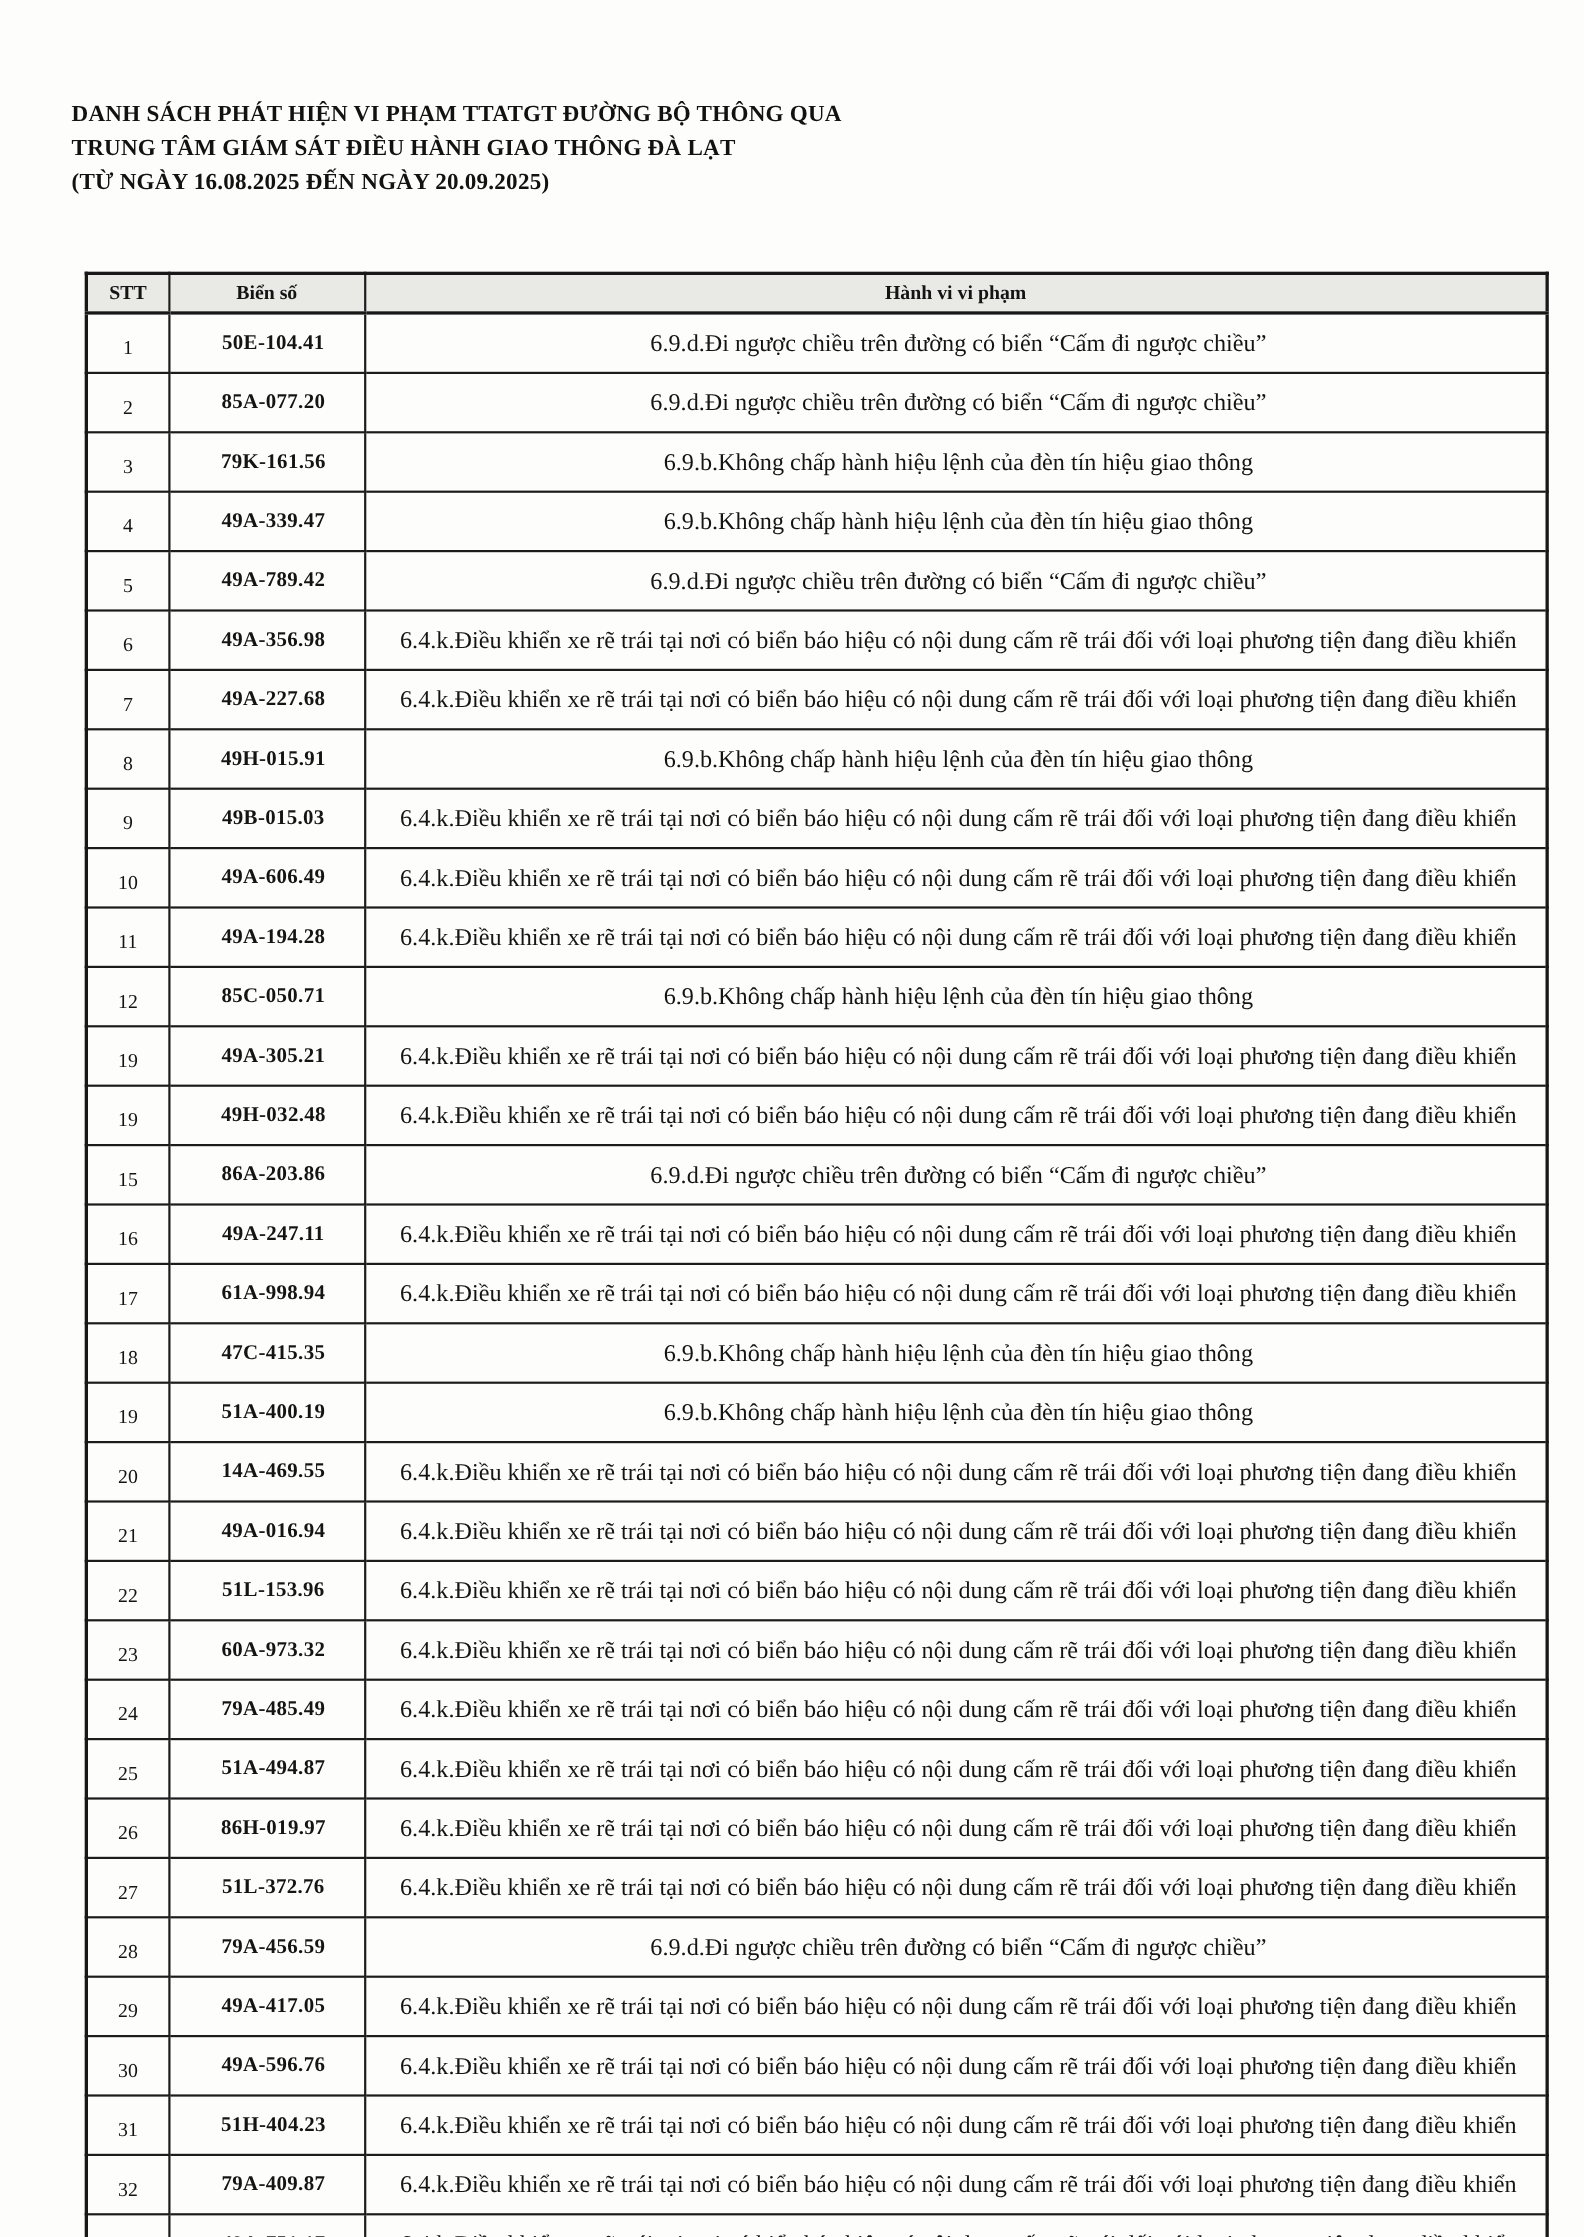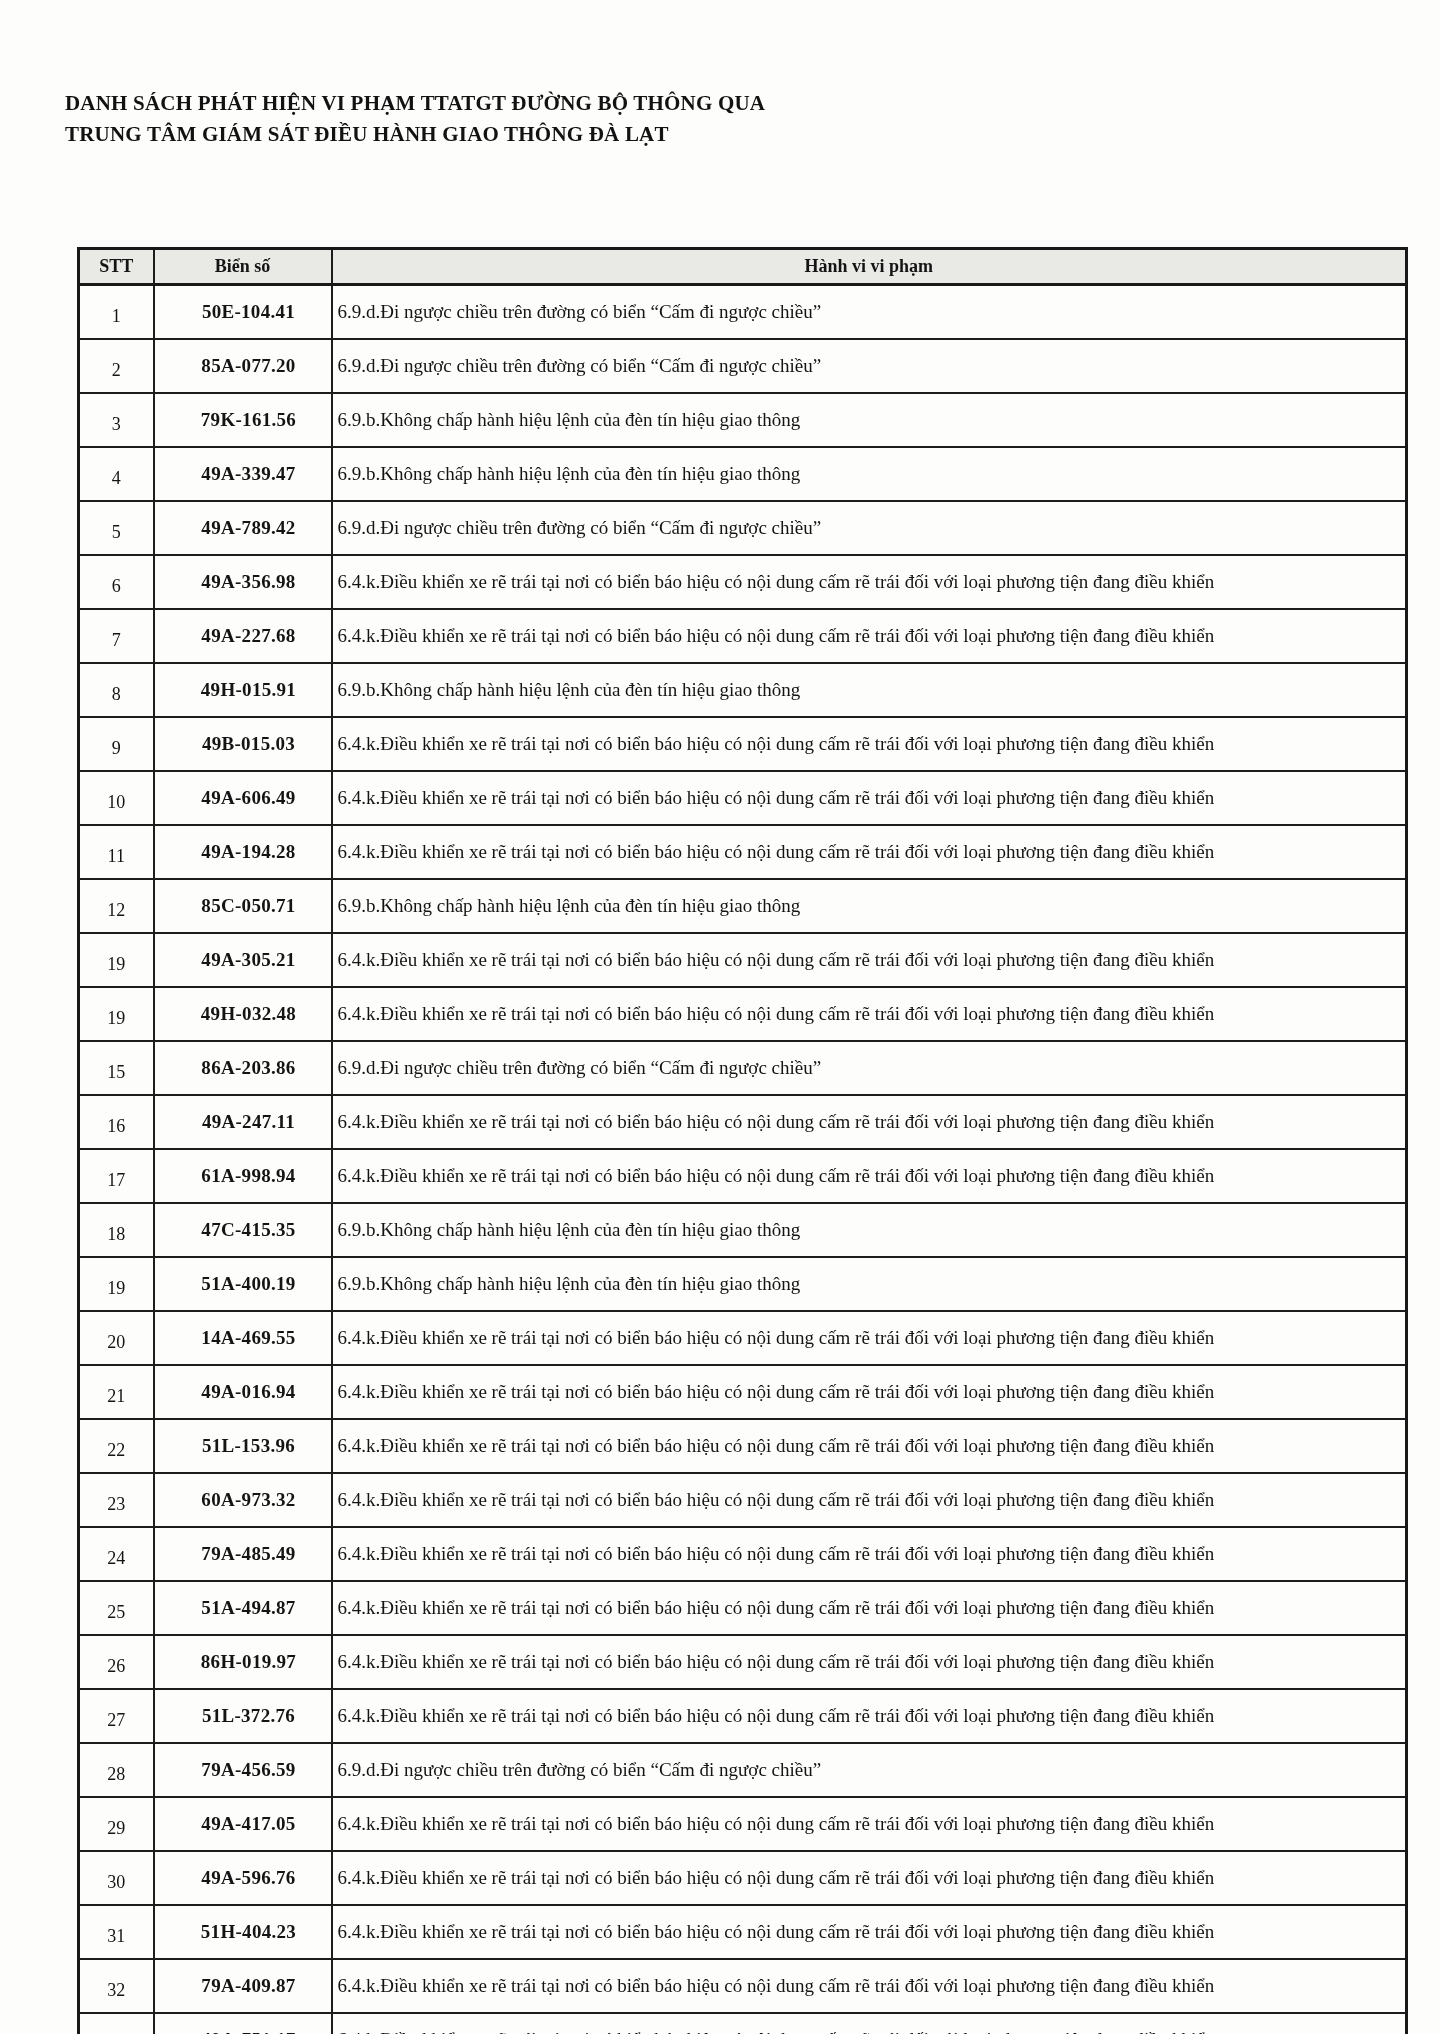--- a/index.html
+++ b/index.html
@@ -63,34 +63,35 @@
   }
   td.cell-plate {
     text-align: center;
     font-weight: bold;
     font-size: 19px;
     letter-spacing: 0.3px;
     vertical-align: middle;
     padding-left: 12px;
   }
   td.cell-violation {
-    font-size: 19px;
+    font-size: 22px;
     padding-left: 5px;
     vertical-align: middle;
-    text-align: left;
+    text-align: center;
   }
 </style>
 </head>
 <body>
 
 <div class="page">
 
   <div class="title-block">
     <div>DANH SÁCH PHÁT HIỆN VI PHẠM TTATGT ĐƯỜNG BỘ THÔNG QUA</div>
     <div>TRUNG TÂM GIÁM SÁT ĐIỀU HÀNH GIAO THÔNG ĐÀ LẠT</div>
+    <div>(TỪ NGÀY 16.08.2025 ĐẾN NGÀY 20.09.2025)</div>
   </div>
 
   <table class="violation-table">
     <colgroup>
       <col class="col-stt">
       <col class="col-plate">
       <col class="col-violation">
     </colgroup>
     <thead>
       <tr>

